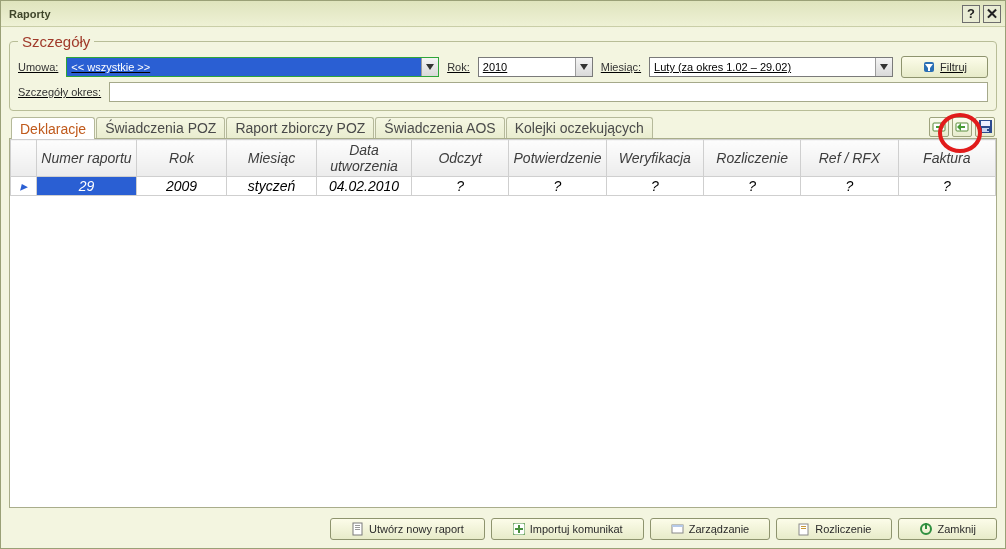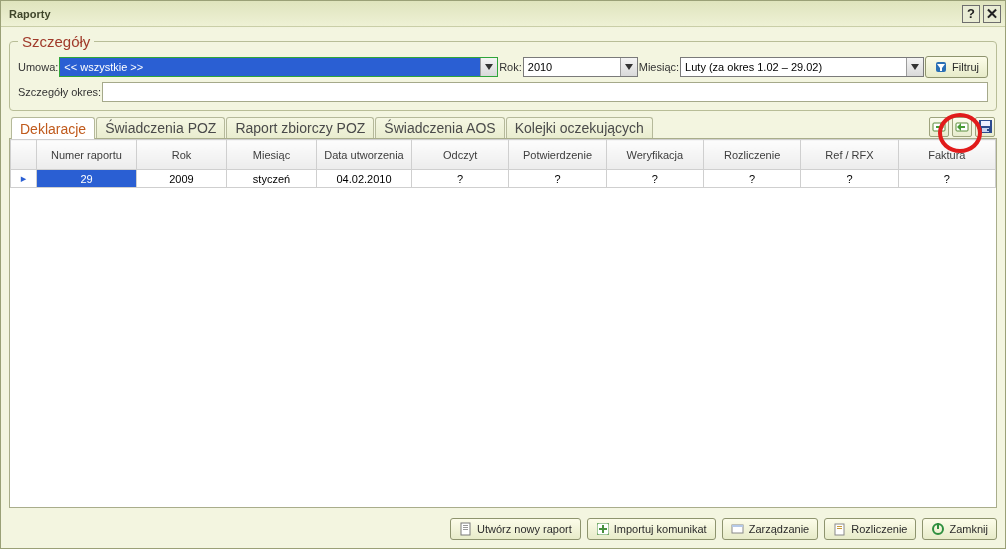--- a/index.html
+++ b/index.html
@@ -43,21 +43,21 @@
     border:1px solid #b8bd97;
     border-radius:4px;
     margin:0 0 4px 0;
     padding:6px 8px 8px;
   }
   fieldset.szczegoly legend {
     color:#a03a2a;
     padding:0 4px;
     font-size:15px;
   }
-  .row { display:flex; align-items:center; gap:1px; margin-bottom:4px;}
+  .row { display:flex; align-items:center; gap:8px; margin-bottom:4px;text-decoration:underline;}
   .row label { color:#333; white-space:nowrap; }
   .combo {
     height:20px;
     border:1px solid #7a7a7a;
     background:#fff;
     display:flex; align-items:center;
     position:relative;
   }
   .combo .sel {
     flex:1; padding:0 4px; height:100%;
@@ -73,21 +73,21 @@
     cursor:pointer;
   }
   .combo .arrow svg { width:8px; height:6px; }
   .umowa-combo { flex:1; border:1px solid #2fa53a; }
   .rok-combo { width:115px; }
   .miesiac-combo { width:244px; }
   .btn {
     height:22px;
     border:1px solid #8e946e;
     background:linear-gradient(#fcfce9,#e7ebc9);
-    padding:0 8px;
+    padding:0 20px;
     display:flex; align-items:center; gap:4px;
     cursor:pointer;
     color:#2b2b2b;
     border-radius:3px;
   }
   .btn .icn { width:14px; height:14px; display:flex; align-items:center; justify-content:center; }
   .textinp {
     flex:1; height:20px; border:1px solid #a5a98a; background:#fff;
   }
   .tabs-row {
@@ -132,24 +132,25 @@
     display:flex; flex-direction:column;
     position:relative;
   }
   table.grid {
     border-collapse:collapse;
     width:100%;
     table-layout:fixed;
   }
   table.grid th, table.grid td {
     border:1px solid #cfcfcf;
-    font-size:11px;
+    font-size:14px;
     text-align:center;
     height:18px;
     overflow:hidden;
+    font-style:italic;
   }
   table.grid th {
     background:linear-gradient(#fdfdfd,#ececec);
     color:#3d3d3d;
     font-weight:normal;
     height:30px;
     padding:2px;
   }
   .buttons-bar {
     display:flex; justify-content:flex-end; align-items:center;

